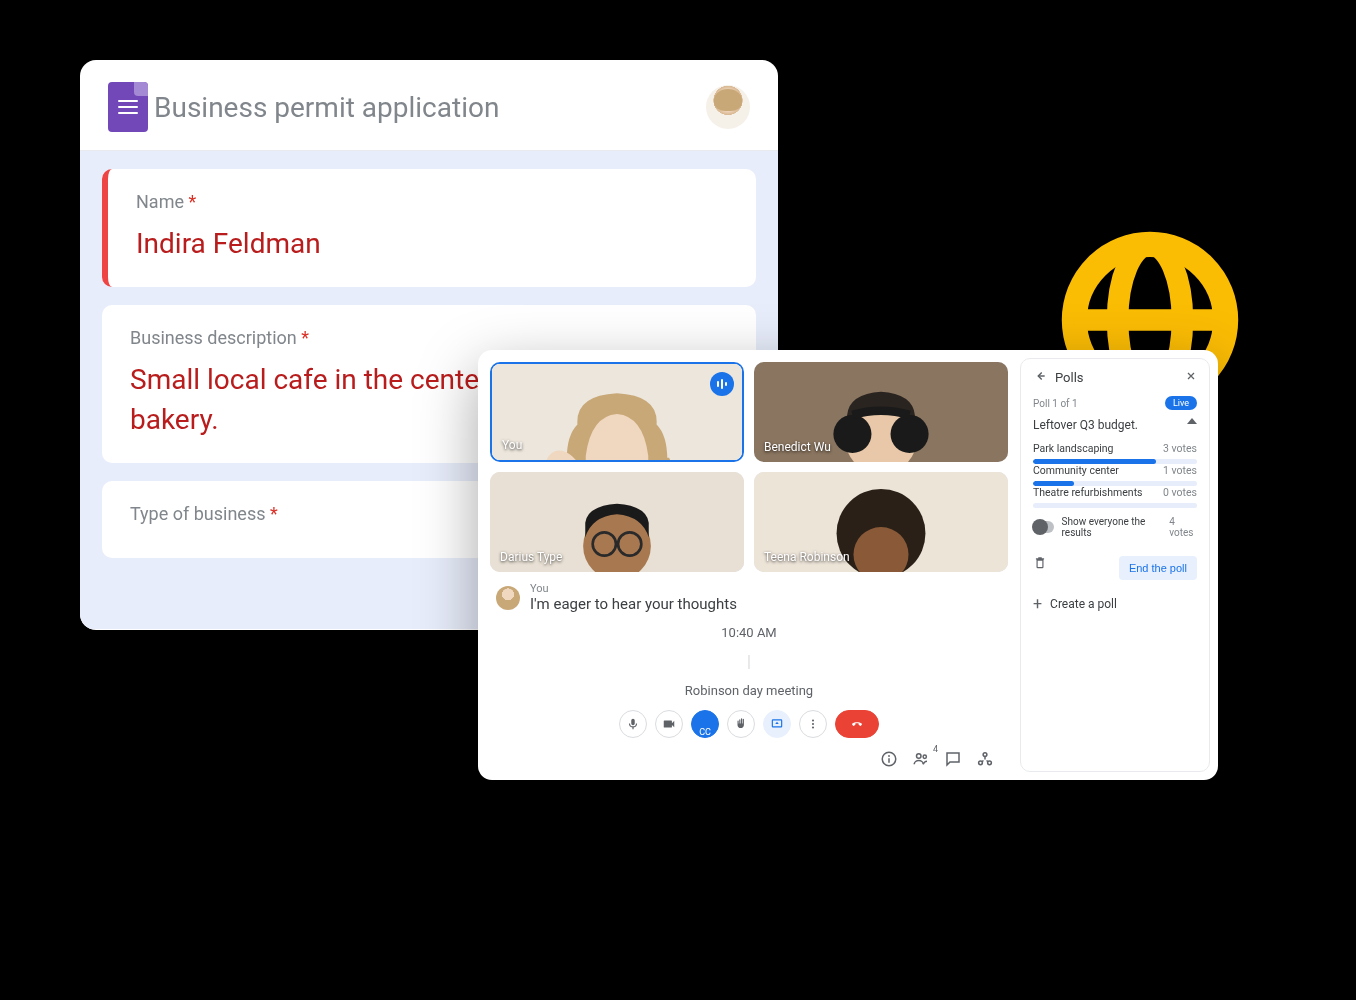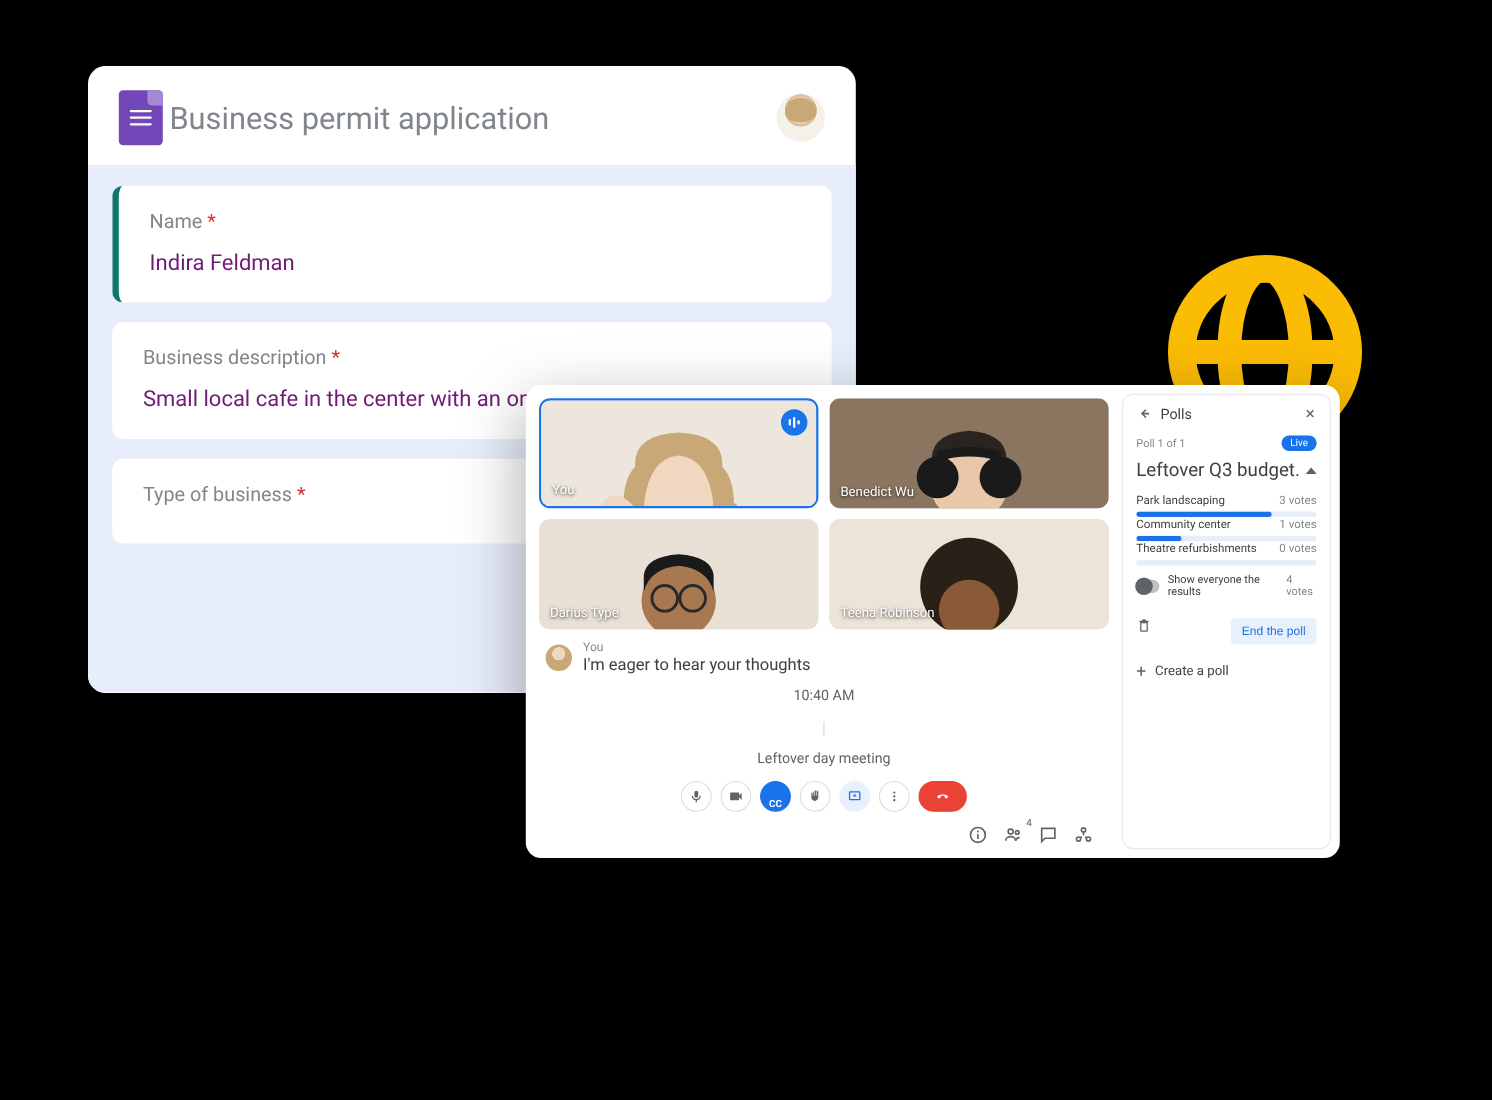--- a/index.html
+++ b/index.html
@@ -93,31 +93,31 @@
   padding: 18px 22px;
   height: calc(100% - 92px);
 }
 .form-question {
   background: #fff;
   border-radius: 10px;
   padding: 22px 28px;
   margin-bottom: 18px;
 }
 .form-question.active {
-  border-left: 6px solid #0f766e;
+  border-left: 6px solid #ef4444;
 }
 .form-label {
   font-size: 18px;
   color: #80868b;
   margin-bottom: 12px;
 }
 .req { color: #d93025; }
 .form-value {
-  font-size: 20px;
-  color: #701a75;
+  font-size: 28px;
+  color: #b91c1c;
   line-height: 1.45;
 }
 .form-select {
   display: inline-flex;
   align-items: center;
   gap: 50px;
   background: #e8edfb;
   padding: 12px 20px;
   border-radius: 6px;
   font-size: 20px;
@@ -225,21 +225,21 @@
   height: 28px;
   border-radius: 50%;
   border: 1px solid #dadce0;
   background: #fff;
   display: flex;
   align-items: center;
   justify-content: center;
   cursor: pointer;
 }
 .ctrl.cc { background: #1a73e8; border-color: #1a73e8; }
-.ctrl.cc span { color: #fff; font-size: 9px; font-weight: 700; margin-top: 16px; }
+.ctrl.cc span { color: #fff; font-size: 9px; font-weight: 400; margin-top: 16px; }
 .ctrl.present { background: #e8f0fe; border-color: #e8f0fe; }
 .ctrl.end { width: 44px; height: 28px; border-radius: 14px; background: #ea4335; border-color: #ea4335; }
 .ctrl svg { width: 14px; height: 14px; }
 .right-icons { display: flex; gap: 14px; align-items: center; margin-left: auto; padding-right: 6px; }
 .right-icons .ic { width: 18px; height: 18px; display: flex; align-items: center; justify-content: center; color: #5f6368; cursor: pointer; position: relative; }
 .right-icons .badge {
   position: absolute;
   top: -6px; right: -8px;
   font-size: 9px;
   color: #5f6368;
@@ -268,21 +268,21 @@
 .polls-head .close { cursor: pointer; color: #5f6368; }
 .poll-meta { display: flex; justify-content: space-between; align-items: center; margin-bottom: 8px; }
 .poll-meta .num { font-size: 10px; color: #80868b; }
 .live-badge {
   background: #1a73e8;
   color: #fff;
   font-size: 9px;
   padding: 2px 8px;
   border-radius: 10px;
 }
-.poll-q { display: flex; justify-content: space-between; align-items: center; font-size: 17px; margin-bottom: 10px; }
+.poll-q { display: flex; justify-content: space-between; align-items: flex-start; font-size: 12px; margin-bottom: 10px; }
 .chev-up {
   width: 0; height: 0;
   border-left: 5px solid transparent;
   border-right: 5px solid transparent;
   border-bottom: 6px solid #5f6368;
 }
 .opt { }
 .opt-row { display: flex; justify-content: space-between; font-size: 10.5px; margin-bottom: 4px; }
 .opt-row .votes { color: #80868b; }
 .bar-bg { height: 5px; background: #e8edfb; border-radius: 3px; overflow: hidden; }
@@ -442,21 +442,21 @@
       <div class="caption-avatar"></div>
       <div class="caption-text">
         <div class="who">You</div>
         <div class="msg">I'm eager to hear your thoughts</div>
       </div>
     </div>
 
     <div class="meet-footer">
       <span class="meet-time">10:40 AM</span>
       <span class="meet-sep">|</span>
-      <span class="meet-name">Leftover day meeting</span>
+      <span class="meet-name">Robinson day meeting</span>
 
       <div class="ctrl-group">
         <div class="ctrl">
           <svg viewBox="0 0 24 24">
               <path d="M12 14a3 3 0 003-3V6a3 3 0 10-6 0v5a3 3 0 003 3zm5-3a5 5 0 01-10 0H5a7 7 0 006 6.9V21h2v-3.1A7 7 0 0019 11h-2z" fill="#5f6368"></path>
             </svg>
         </div>
         <div class="ctrl">
           <svg viewBox="0 0 24 24">
               <path d="M17 10.5V7a1 1 0 00-1-1H4a1 1 0 00-1 1v10a1 1 0 001 1h12a1 1 0 001-1v-3.5l4 4v-11l-4 4z" fill="#5f6368"></path>

